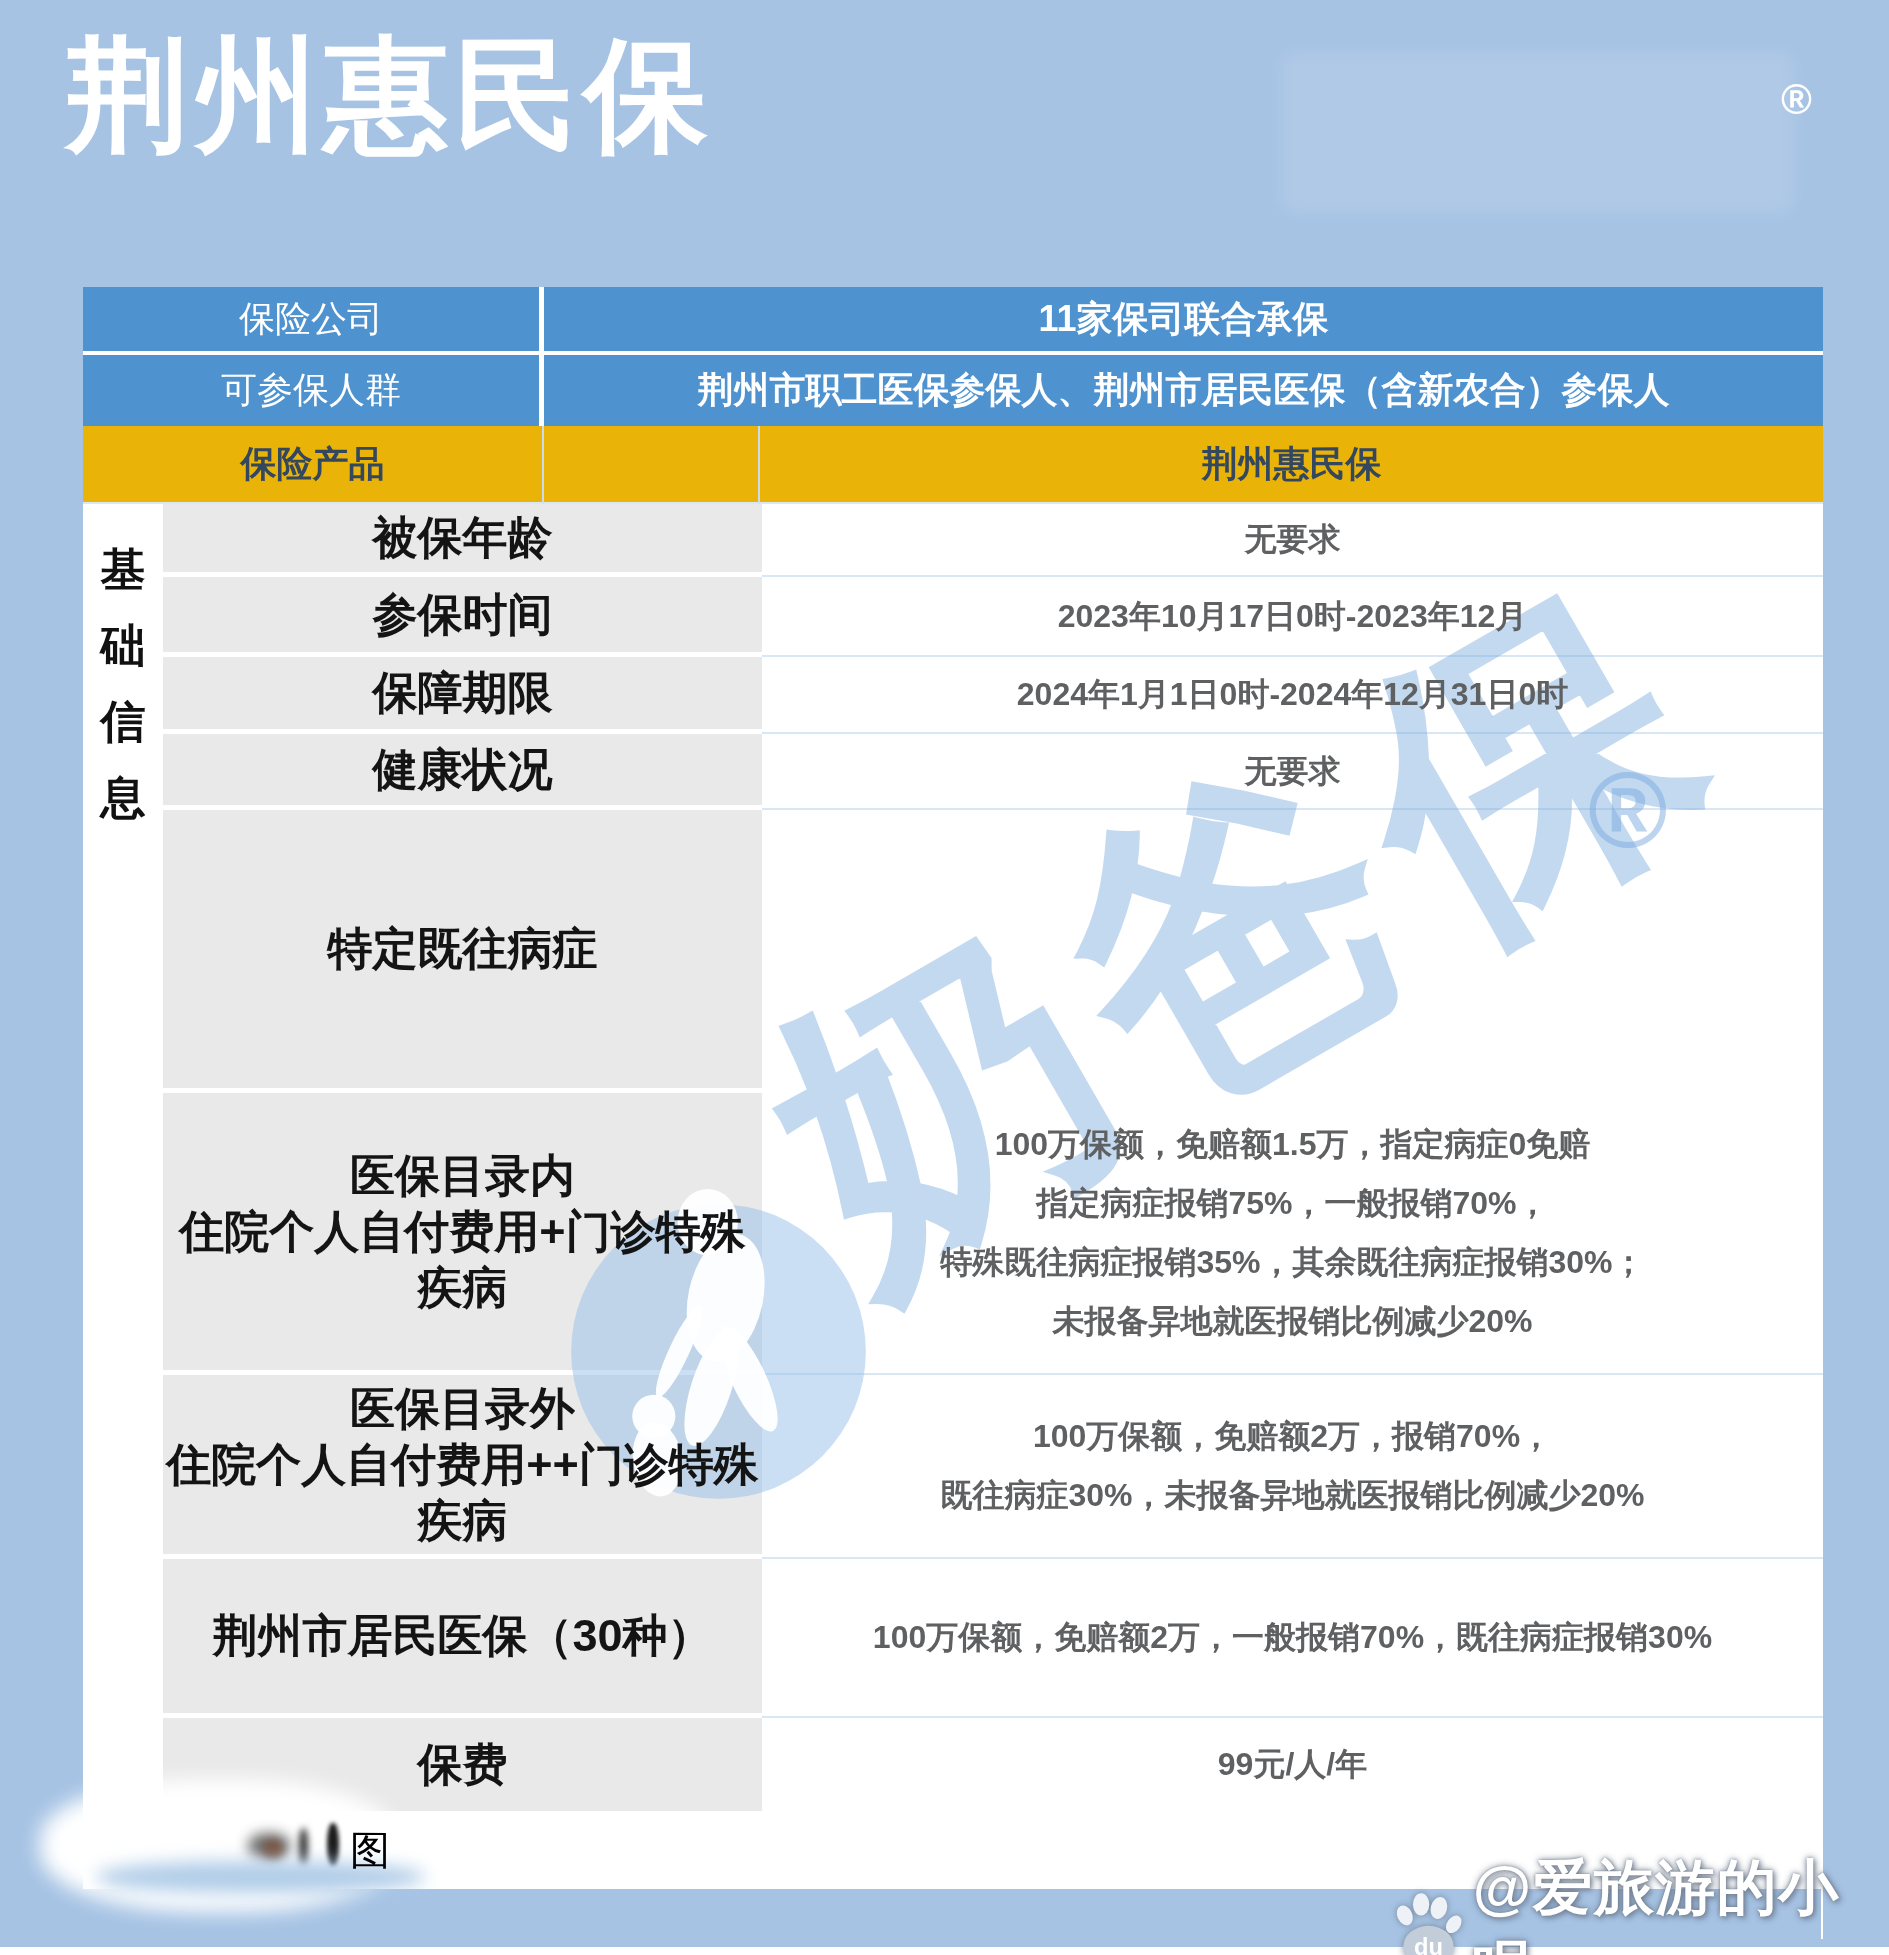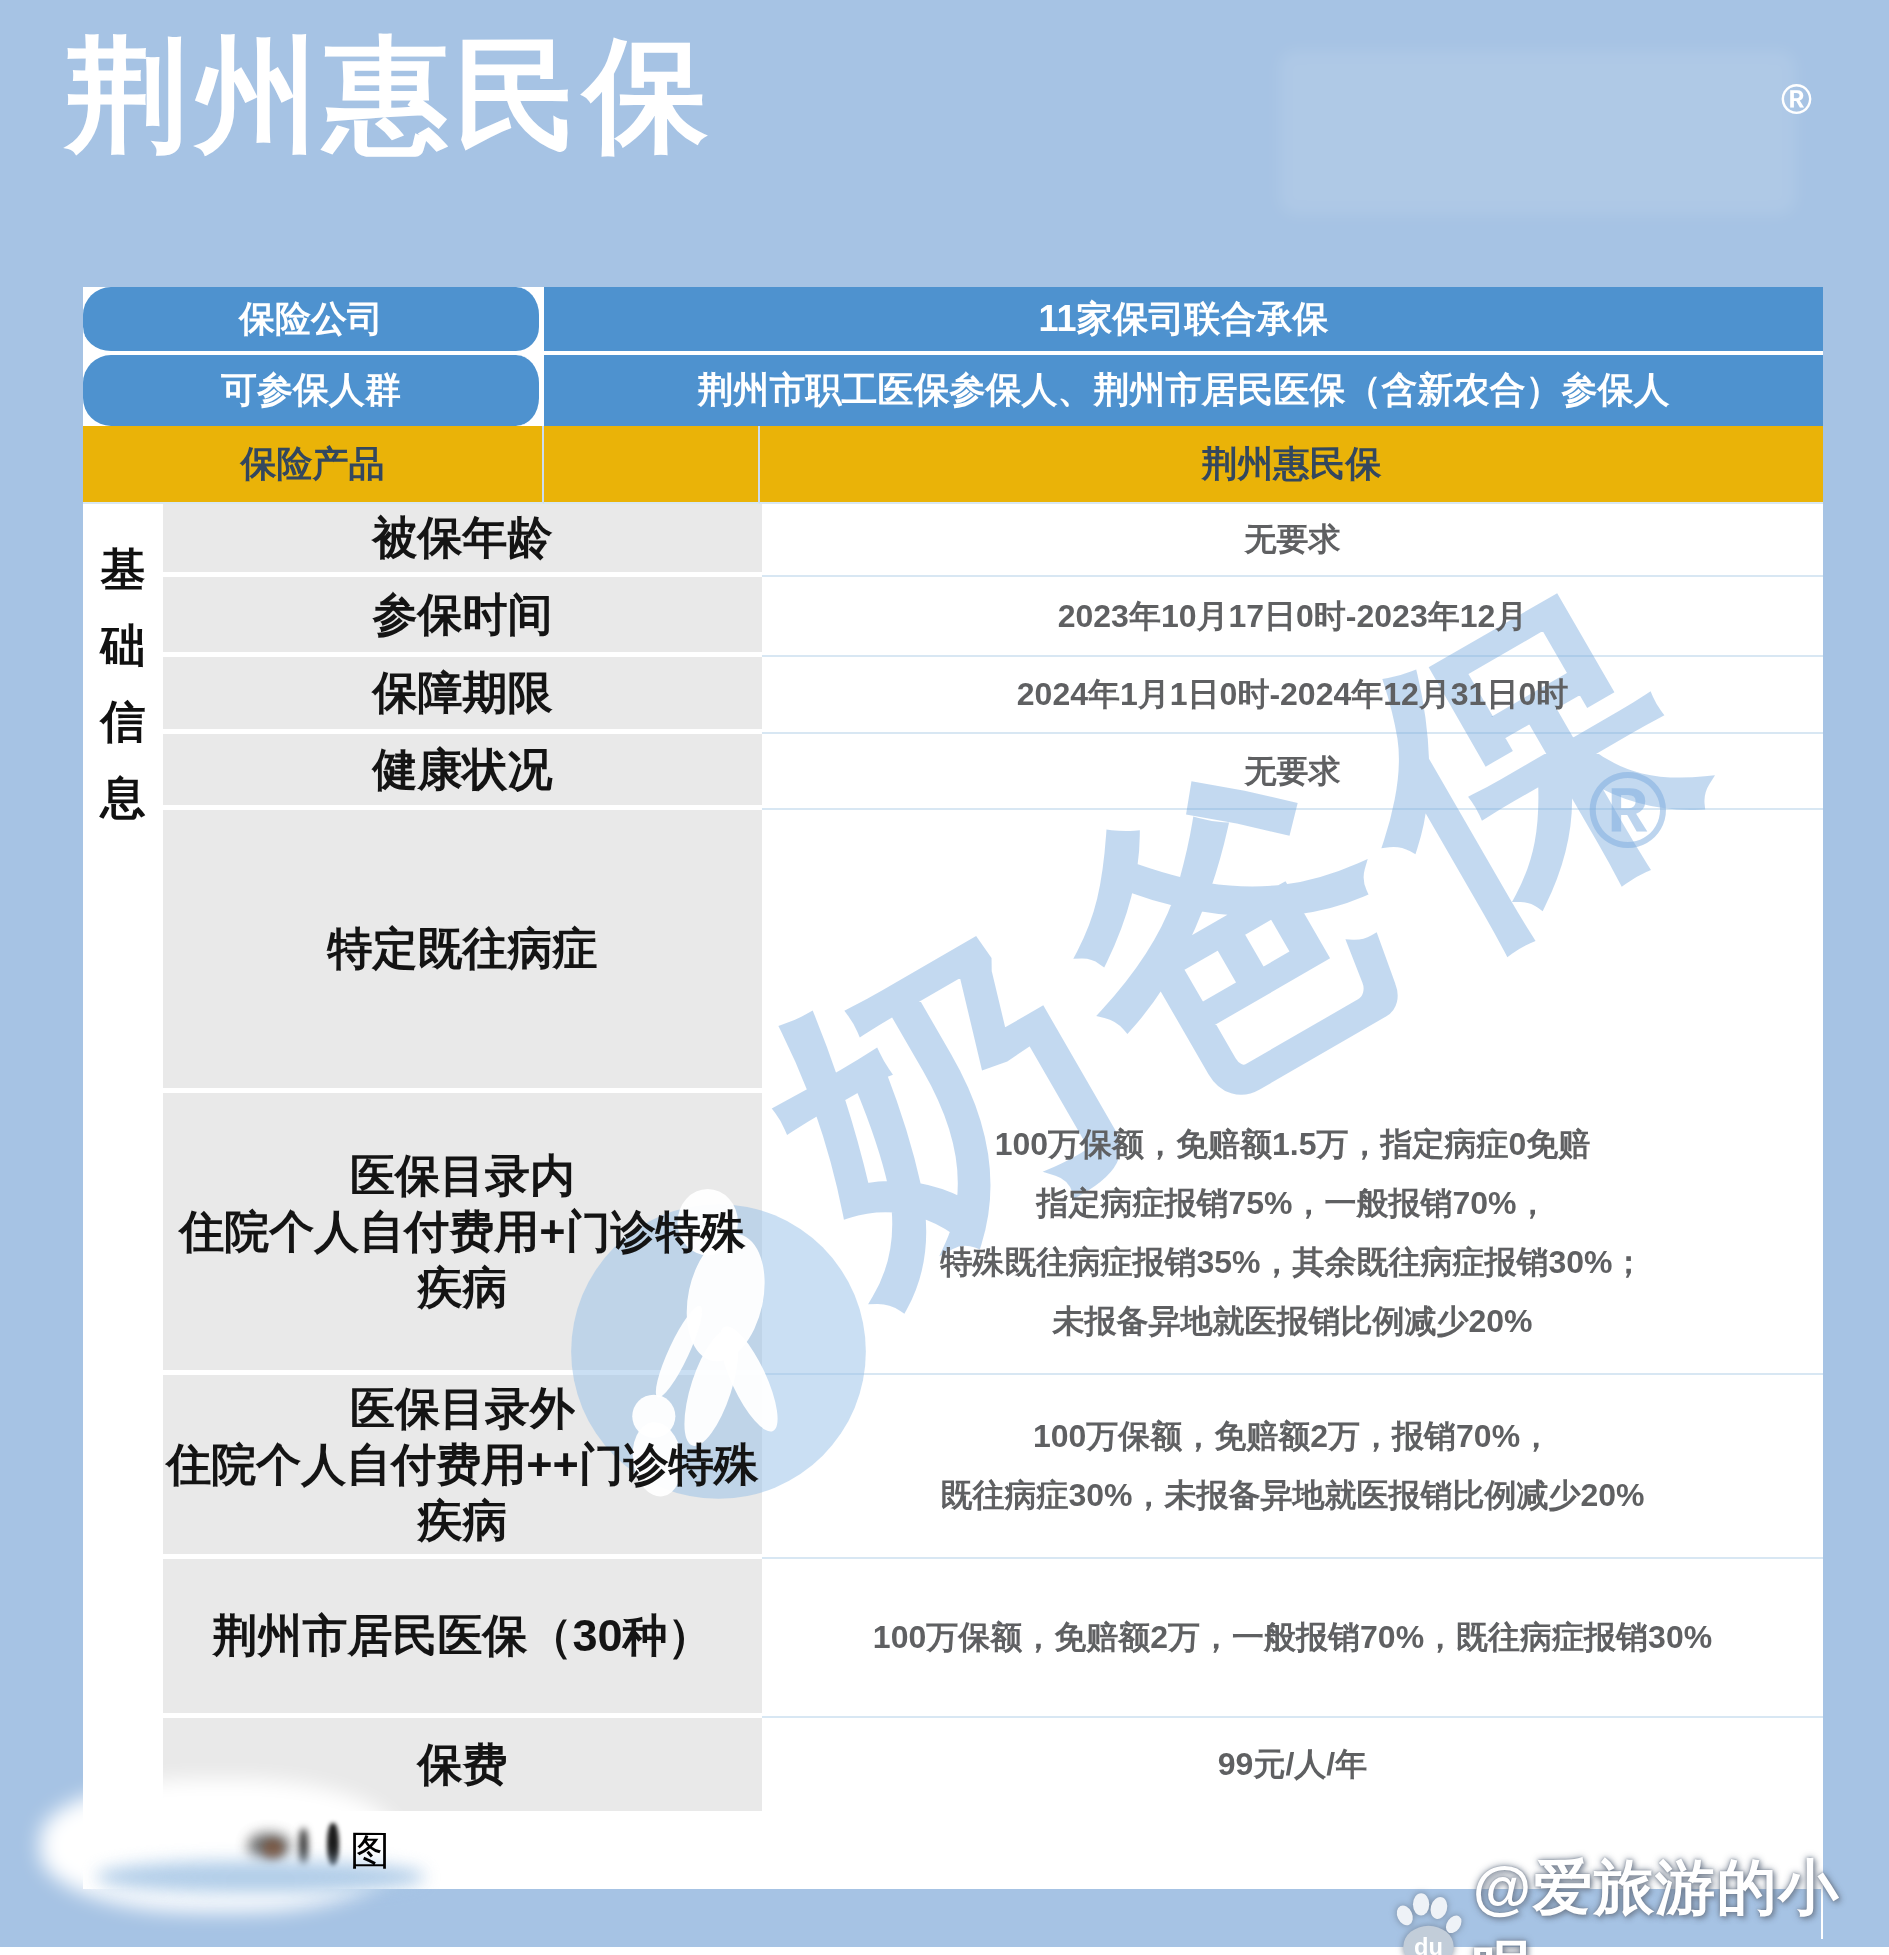--- a/index.html
+++ b/index.html
@@ -16,21 +16,21 @@
     color:#ffffff;letter-spacing:5.7px;z-index:2;line-height:1.1;}
   .title-reg{position:absolute;left:1781px;top:76px;font-size:42px;color:#ffffff;z-index:2;font-weight:bold;}
   
   .table{position:absolute;left:83px;top:287px;width:1740px;height:1600px;background:#ffffff;}
   .row{display:flex;width:100%;}
   .c{display:flex;flex-direction:column;align-items:center;justify-content:center;
      text-align:center;box-sizing:border-box;}
   .t{position:relative;z-index:4;}
   
   .blabel{width:461px;background:#4e92cf;border-right:5px solid #ffffff;
-    color:#ffffff;font-size:36px;font-weight:bold;border-radius:28px;}
+    color:#ffffff;font-size:36px;font-weight:normal;}
   .bvalue{flex:1;background:#4e92cf;color:#ffffff;font-size:36px;font-weight:bold;}
   .brow1 .blabel,.brow1 .bvalue{border-bottom:4.3px solid #ffffff;}
   
   .prow .c{background:#eab308;border-bottom:2.9px solid #d8e7f3;}
   .plabel{width:461px;border-right:2.2px solid #ccdcec;color:#33475e;font-size:36px;font-weight:bold;}
   .pspacer{width:216px;border-right:2.2px solid #ccdcec;}
   .pvalue{flex:1;color:#33475e;font-size:36px;font-weight:bold;}
   
   .narrow{width:80px;background:#ffffff;}
   .label{width:599px;background:#e9e9e9;border-bottom:5px solid #ffffff;

